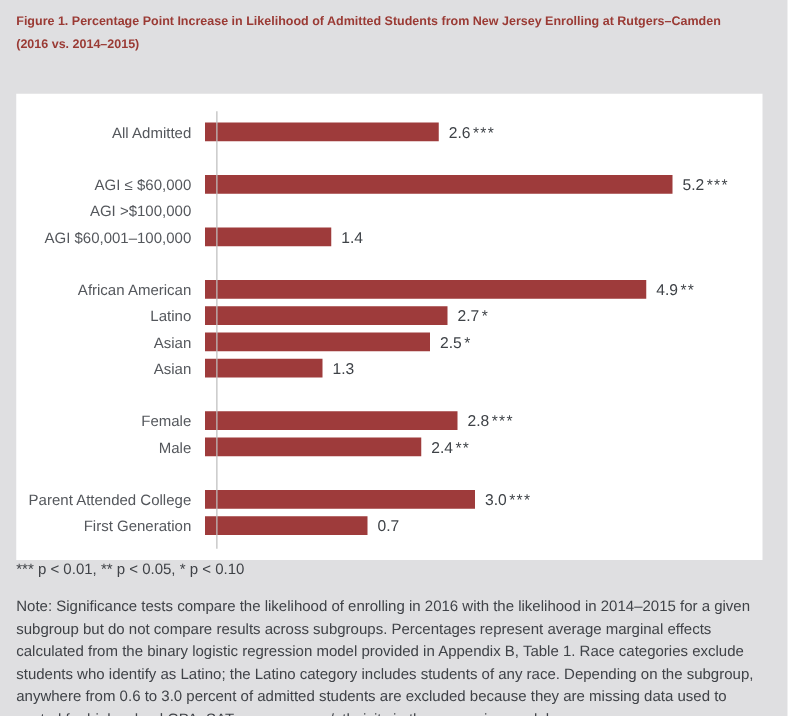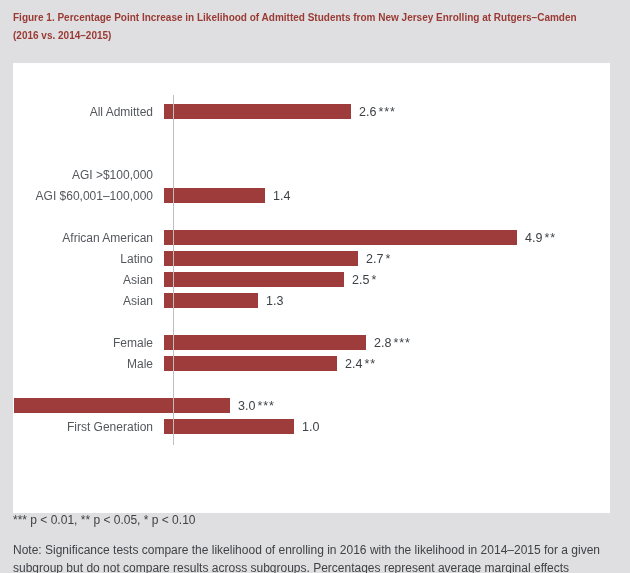--- a/index.html
+++ b/index.html
@@ -11,25 +11,25 @@
   body { background: #dfdfe1; padding: 9px 13px 0 13px; }
 
   .figure-title {
     font-size: 10px;
     line-height: 18px;
     font-weight: bold;
     max-width: 578px;
   }
 
   .chart-panel {
-    margin-top: 18px;
+    margin-top: 30px;
     width: 597px;
-    height: 450px;
+    height: 373px;
     background: #ffffff;
-    padding-top: 32px;
+    padding-top: 14px;
   }
 
   .plot {
     position: relative;
     padding: 6px 0 8px 0;
   }
   .axis-line {
     position: absolute;
     left: 160px; top: 0; bottom: 0;
     width: 1px;
@@ -80,20 +80,25 @@
     <div id="rows">
         <div class="bar-row">
           <div class="cat-label">All Admitted</div>
           <div class="bar-area">
             <div class="bar" style="width: 187px; background: rgb(158, 59, 59);"></div>
             <div class="value-label">2.6<span class="stars">***</span></div>
           </div>
         </div>
         <div class="spacer-row"></div>
         <div class="bar-row">
+          <div class="cat-label">AGI ≤ $60,000</div>
+          <div class="bar-area">
+            <div class="bar" style="width: 374px; background: rgb(158, 59, 59);"></div>
+            <div class="value-label">5.2<span class="stars">***</span></div>
+          </div>
         </div>
         <div class="bar-row">
           <div class="cat-label">AGI &gt;$100,000</div>
         </div>
         <div class="bar-row">
           <div class="cat-label">AGI $60,001–100,000</div>
           <div class="bar-area">
             <div class="bar" style="width: 101px; background: rgb(158, 59, 59);"></div>
             <div class="value-label">1.4</div>
           </div>
@@ -137,30 +142,31 @@
         </div>
         <div class="bar-row">
           <div class="cat-label">Male</div>
           <div class="bar-area">
             <div class="bar" style="width: 173px; background: rgb(158, 59, 59);"></div>
             <div class="value-label">2.4<span class="stars">**</span></div>
           </div>
         </div>
         <div class="spacer-row"></div>
         <div class="bar-row">
+          <div class="cat-label">Parent Attended College</div>
           <div class="bar-area">
             <div class="bar" style="width: 216px; background: rgb(158, 59, 59);"></div>
             <div class="value-label">3.0<span class="stars">***</span></div>
           </div>
         </div>
         <div class="bar-row">
           <div class="cat-label">First Generation</div>
           <div class="bar-area">
             <div class="bar" style="width: 130px; background: rgb(158, 59, 59);"></div>
-            <div class="value-label">1.0</div>
+            <div class="value-label">0.7</div>
           </div>
         </div>
       </div>
   </div>
 </div>
 
 <div class="sig-note">*** p &lt; 0.01, ** p &lt; 0.05, * p &lt; 0.10</div>
 
 <div class="method-note">Note: Significance tests compare the likelihood of enrolling in 2016 with the likelihood in 2014–2015 for a given subgroup but do not compare results across subgroups. Percentages represent average marginal effects calculated from the binary logistic regression model provided in Appendix B, Table 1. Race categories exclude students who identify as Latino; the Latino category includes students of any race. Depending on the subgroup, anywhere from 0.6 to 3.0 percent of admitted students are excluded because they are missing data used to control for high school GPA, SAT score, or race/ethnicity in the regression model.</div>
 

